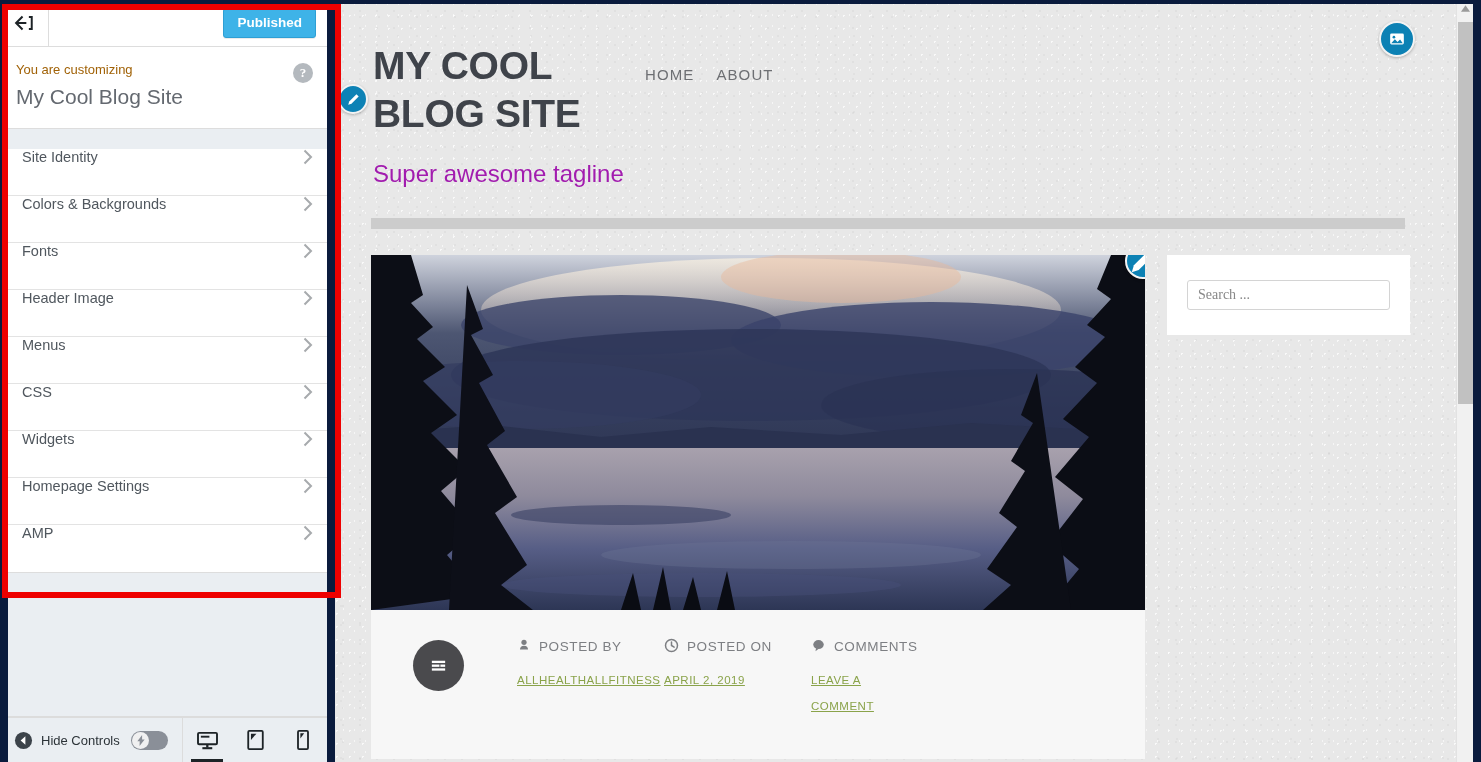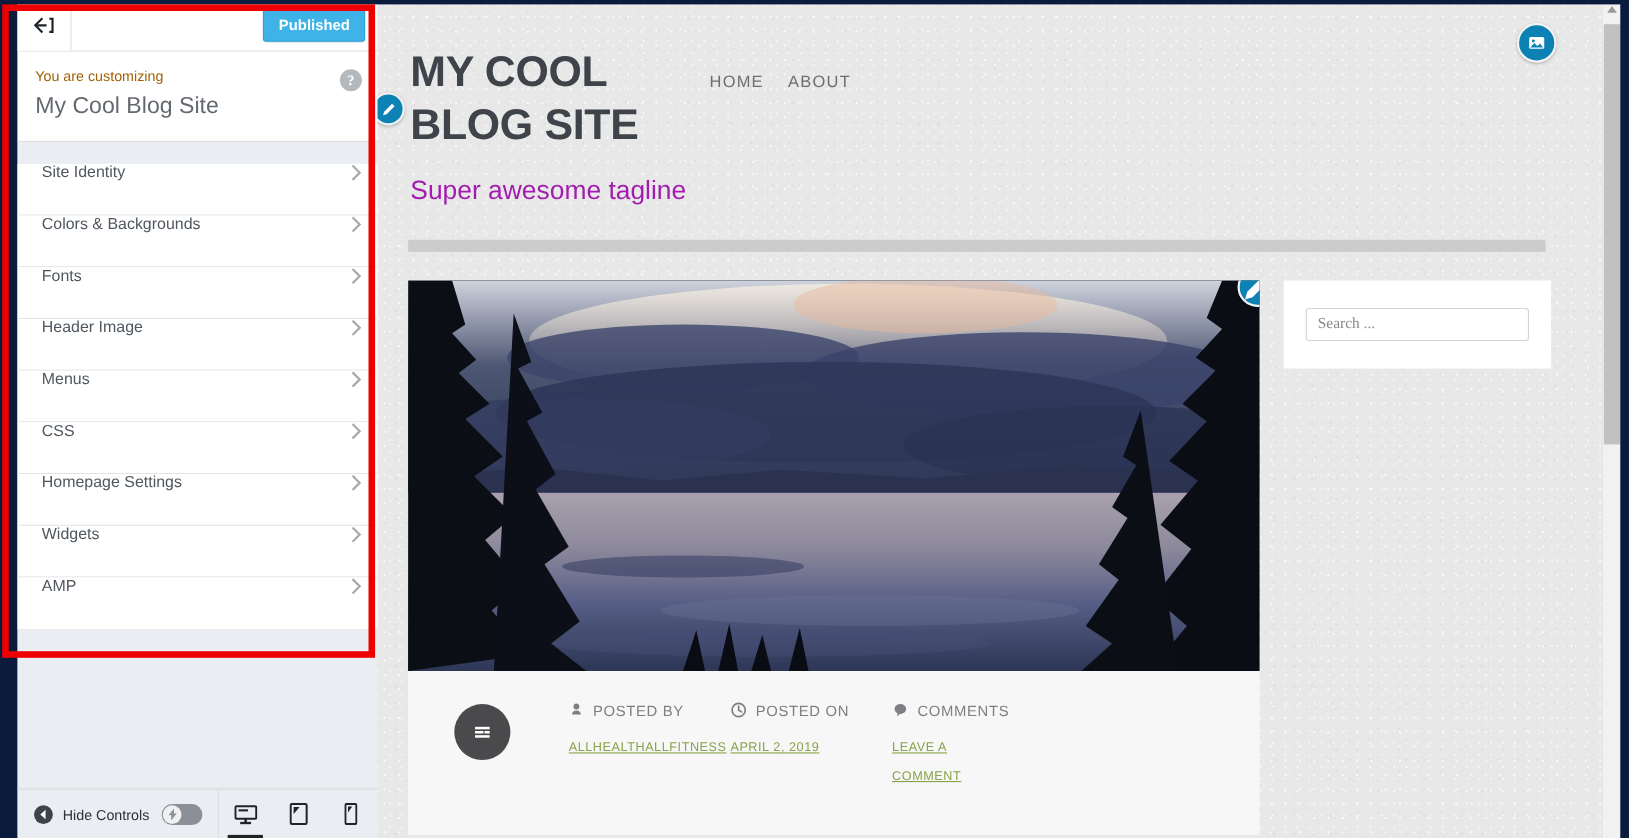--- a/index.html
+++ b/index.html
@@ -7,21 +7,21 @@
     width: 1481px; height: 762px;
     overflow: hidden;
     font-family: "Liberation Sans", sans-serif;
     background: #0a1b3d;
   }
 
   #app { position: relative; width: 1481px; height: 762px; background: #0a1b3d; }
 
   
   #customizer {
-    position: absolute; left: 16px; top: 0; width: 327px; height: 762px;
+    position: absolute; left: 0; top: 0; width: 327px; height: 762px;
     background: #eaeef2;
     display: flex; flex-direction: column;
     z-index: 30;
   }
 
   
   #highlight-box {
     position: absolute; left: 2px; top: 4px; width: 339px; height: 594px;
     border: 6px solid #ee0000;
     z-index: 60; pointer-events: none;
@@ -455,30 +455,30 @@
       <div class="cz-panel">
         <span class="cz-panel-label">CSS</span>
         <span class="cz-chevron">
           <svg width="10" height="16" viewBox="0 0 10 16">
               <path d="M1.5 1.5L8 8l-6.5 6.5" stroke="#a7aaad" stroke-width="2" fill="none"></path>
             </svg>
         </span>
       </div>
 
       <div class="cz-panel">
+        <span class="cz-panel-label">Widgets</span>
+        <span class="cz-chevron">
+          <svg width="10" height="16" viewBox="0 0 10 16">
+              <path d="M1.5 1.5L8 8l-6.5 6.5" stroke="#a7aaad" stroke-width="2" fill="none"></path>
+            </svg>
+        </span>
+      </div>
+
+      <div class="cz-panel">
         <span class="cz-panel-label">Homepage Settings</span>
-        <span class="cz-chevron">
-          <svg width="10" height="16" viewBox="0 0 10 16">
-              <path d="M1.5 1.5L8 8l-6.5 6.5" stroke="#a7aaad" stroke-width="2" fill="none"></path>
-            </svg>
-        </span>
-      </div>
-
-      <div class="cz-panel">
-        <span class="cz-panel-label">Widgets</span>
         <span class="cz-chevron">
           <svg width="10" height="16" viewBox="0 0 10 16">
               <path d="M1.5 1.5L8 8l-6.5 6.5" stroke="#a7aaad" stroke-width="2" fill="none"></path>
             </svg>
         </span>
       </div>
 
       <div class="cz-panel">
         <span class="cz-panel-label">AMP</span>
         <span class="cz-chevron">

